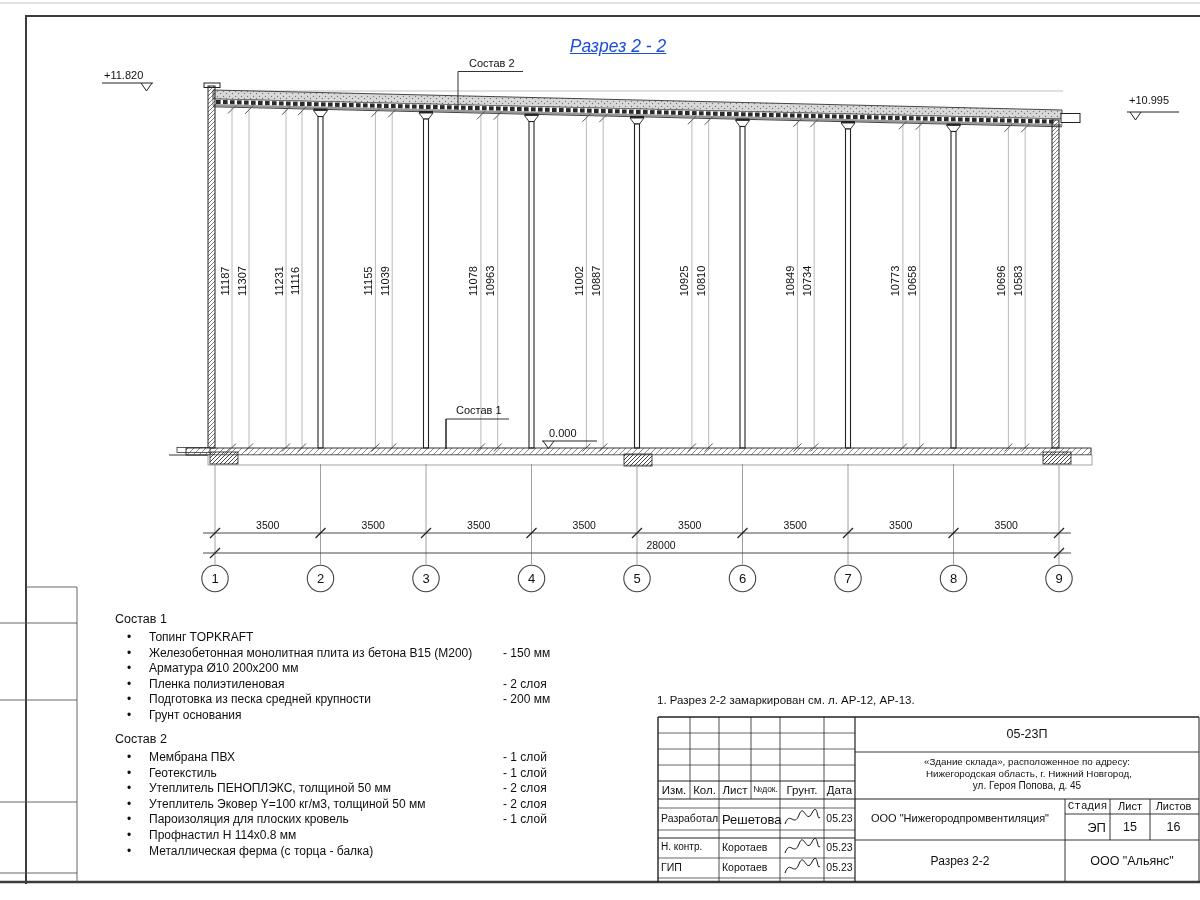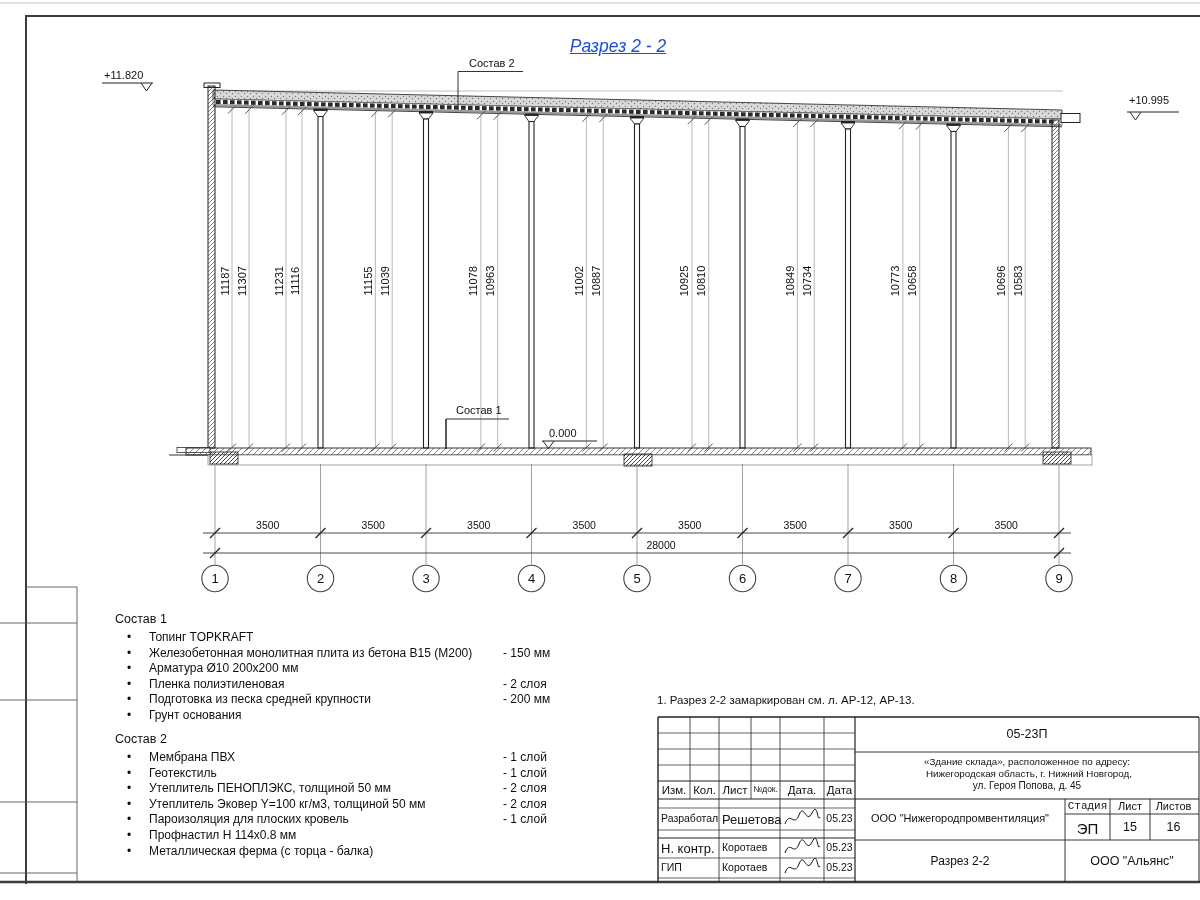--- a/index.html
+++ b/index.html
@@ -482,40 +482,40 @@
 <div id="note-text" class="abs">1. Разрез 2-2 замаркирован см. л. АР-12, АР-13.</div>
 
 <div id="titleblock-text">
   <span class="tb tc" style="left:855px;top:727px;width:344px;font-size:12.5px;">05-23П</span>
   <div id="tb-project"></div>
   <span class="tb tc" style="left:855px;top:812px;width:210px;font-size:11px;">ООО "Нижегородпромвентиляция"</span>
   <span class="tb tc" style="left:855px;top:854px;width:210px;font-size:12px;">Разрез 2-2</span>
   <span class="tb tc" style="left:1065px;top:800px;width:45px;font-size:11px;font-family:Liberation Mono, monospace;">Стадия</span>
   <span class="tb tc" style="left:1110px;top:800px;width:40px;font-size:11px;">Лист</span>
   <span class="tb tc" style="left:1150px;top:800px;width:47px;font-size:11px;">Листов</span>
-  <span class="tb tc" style="left:1065px;top:820px;width:45px;font-size:15px;">ЭП</span>
+  <span class="tb tc" style="left:1065px;top:820px;width:45px;font-size:13px;padding-left:9px;">ЭП</span>
   <span class="tb tc" style="left:1110px;top:820px;width:40px;font-size:12.5px;">15</span>
   <span class="tb tc" style="left:1150px;top:820px;width:47px;font-size:12.5px;">16</span>
   <span class="tb tc" style="left:1065px;top:854px;width:134px;font-size:12.5px;">ООО "Альянс"</span>
 <span class="tb tc" style="left: 658px; top: 784px; width: 32px; font-size: 11.5px;">Изм.</span>
     <span class="tb tc" style="left: 690px; top: 784px; width: 29px; font-size: 11.5px;">Кол.</span>
     <span class="tb tc" style="left: 719px; top: 784px; width: 32px; font-size: 11.5px;">Лист</span>
     <span class="tb tc" style="left: 751px; top: 784px; width: 29px; font-size: 8.5px;">№док.</span>
-    <span class="tb tc" style="left: 780px; top: 784px; width: 44px; font-size: 11.5px;">Дата.</span>
+    <span class="tb tc" style="left: 780px; top: 784px; width: 44px; font-size: 11.5px;">Грунт.</span>
     <span class="tb tc" style="left: 824px; top: 784px; width: 31px; font-size: 11.5px;">Дата</span>
     <span class="tb tc" style="left: 855px; top: 756px; width: 344px; font-size: 9.8px;">«Здание склада», расположенное по адресу:</span>
     <span class="tb tc" style="left: 855px; top: 768px; width: 348px; font-size: 9.8px;">Нижегородская область, г. Нижний Новгород,</span>
     <span class="tb tc" style="left: 855px; top: 780px; width: 344px; font-size: 10px;">ул. Героя Попова, д. 45</span>
     <span class="tb" style="left: 661px; top: 812px; width: 58px; font-size: 10.5px;">Разработал</span>
     <span class="tb" style="left: 722px; top: 812px; width: 59px; font-size: 13px;">Решетова</span>
     <span class="tb tc" style="left: 824px; top: 812px; width: 31px; font-size: 10.5px;">05.23</span>
     <svg class="sig-svg" width="40" height="22" style="left: 782px; top: 808px;">
       <path d="M3,16 C8,2 12,20 17,7 S24,17 30,5 S35,15 38,9" fill="none" stroke="#111" stroke-width="1"></path>
     </svg>
-    <span class="tb" style="left: 661px; top: 841px; width: 58px; font-size: 13px;">Н. контр.</span>
+    <span class="tb" style="left: 661px; top: 841px; width: 58px; font-size: 10px;">Н. контр.</span>
     <span class="tb" style="left: 722px; top: 841px; width: 58px; font-size: 10.5px;">Коротаев</span>
     <span class="tb tc" style="left: 824px; top: 841px; width: 31px; font-size: 10.5px;">05.23</span>
     <svg class="sig-svg" width="40" height="22" style="left: 782px; top: 837px;">
       <path d="M3,16 C8,2 12,20 17,7 S24,17 30,5 S35,15 38,9" fill="none" stroke="#111" stroke-width="1"></path>
     </svg>
     <span class="tb" style="left: 661px; top: 861px; width: 58px; font-size: 10.5px;">ГИП</span>
     <span class="tb" style="left: 722px; top: 861px; width: 58px; font-size: 10.5px;">Коротаев</span>
     <span class="tb tc" style="left: 824px; top: 861px; width: 31px; font-size: 10.5px;">05.23</span>
     <svg class="sig-svg" width="40" height="22" style="left: 782px; top: 857px;">
       <path d="M3,16 C8,2 12,20 17,7 S24,17 30,5 S35,15 38,9" fill="none" stroke="#111" stroke-width="1"></path>

